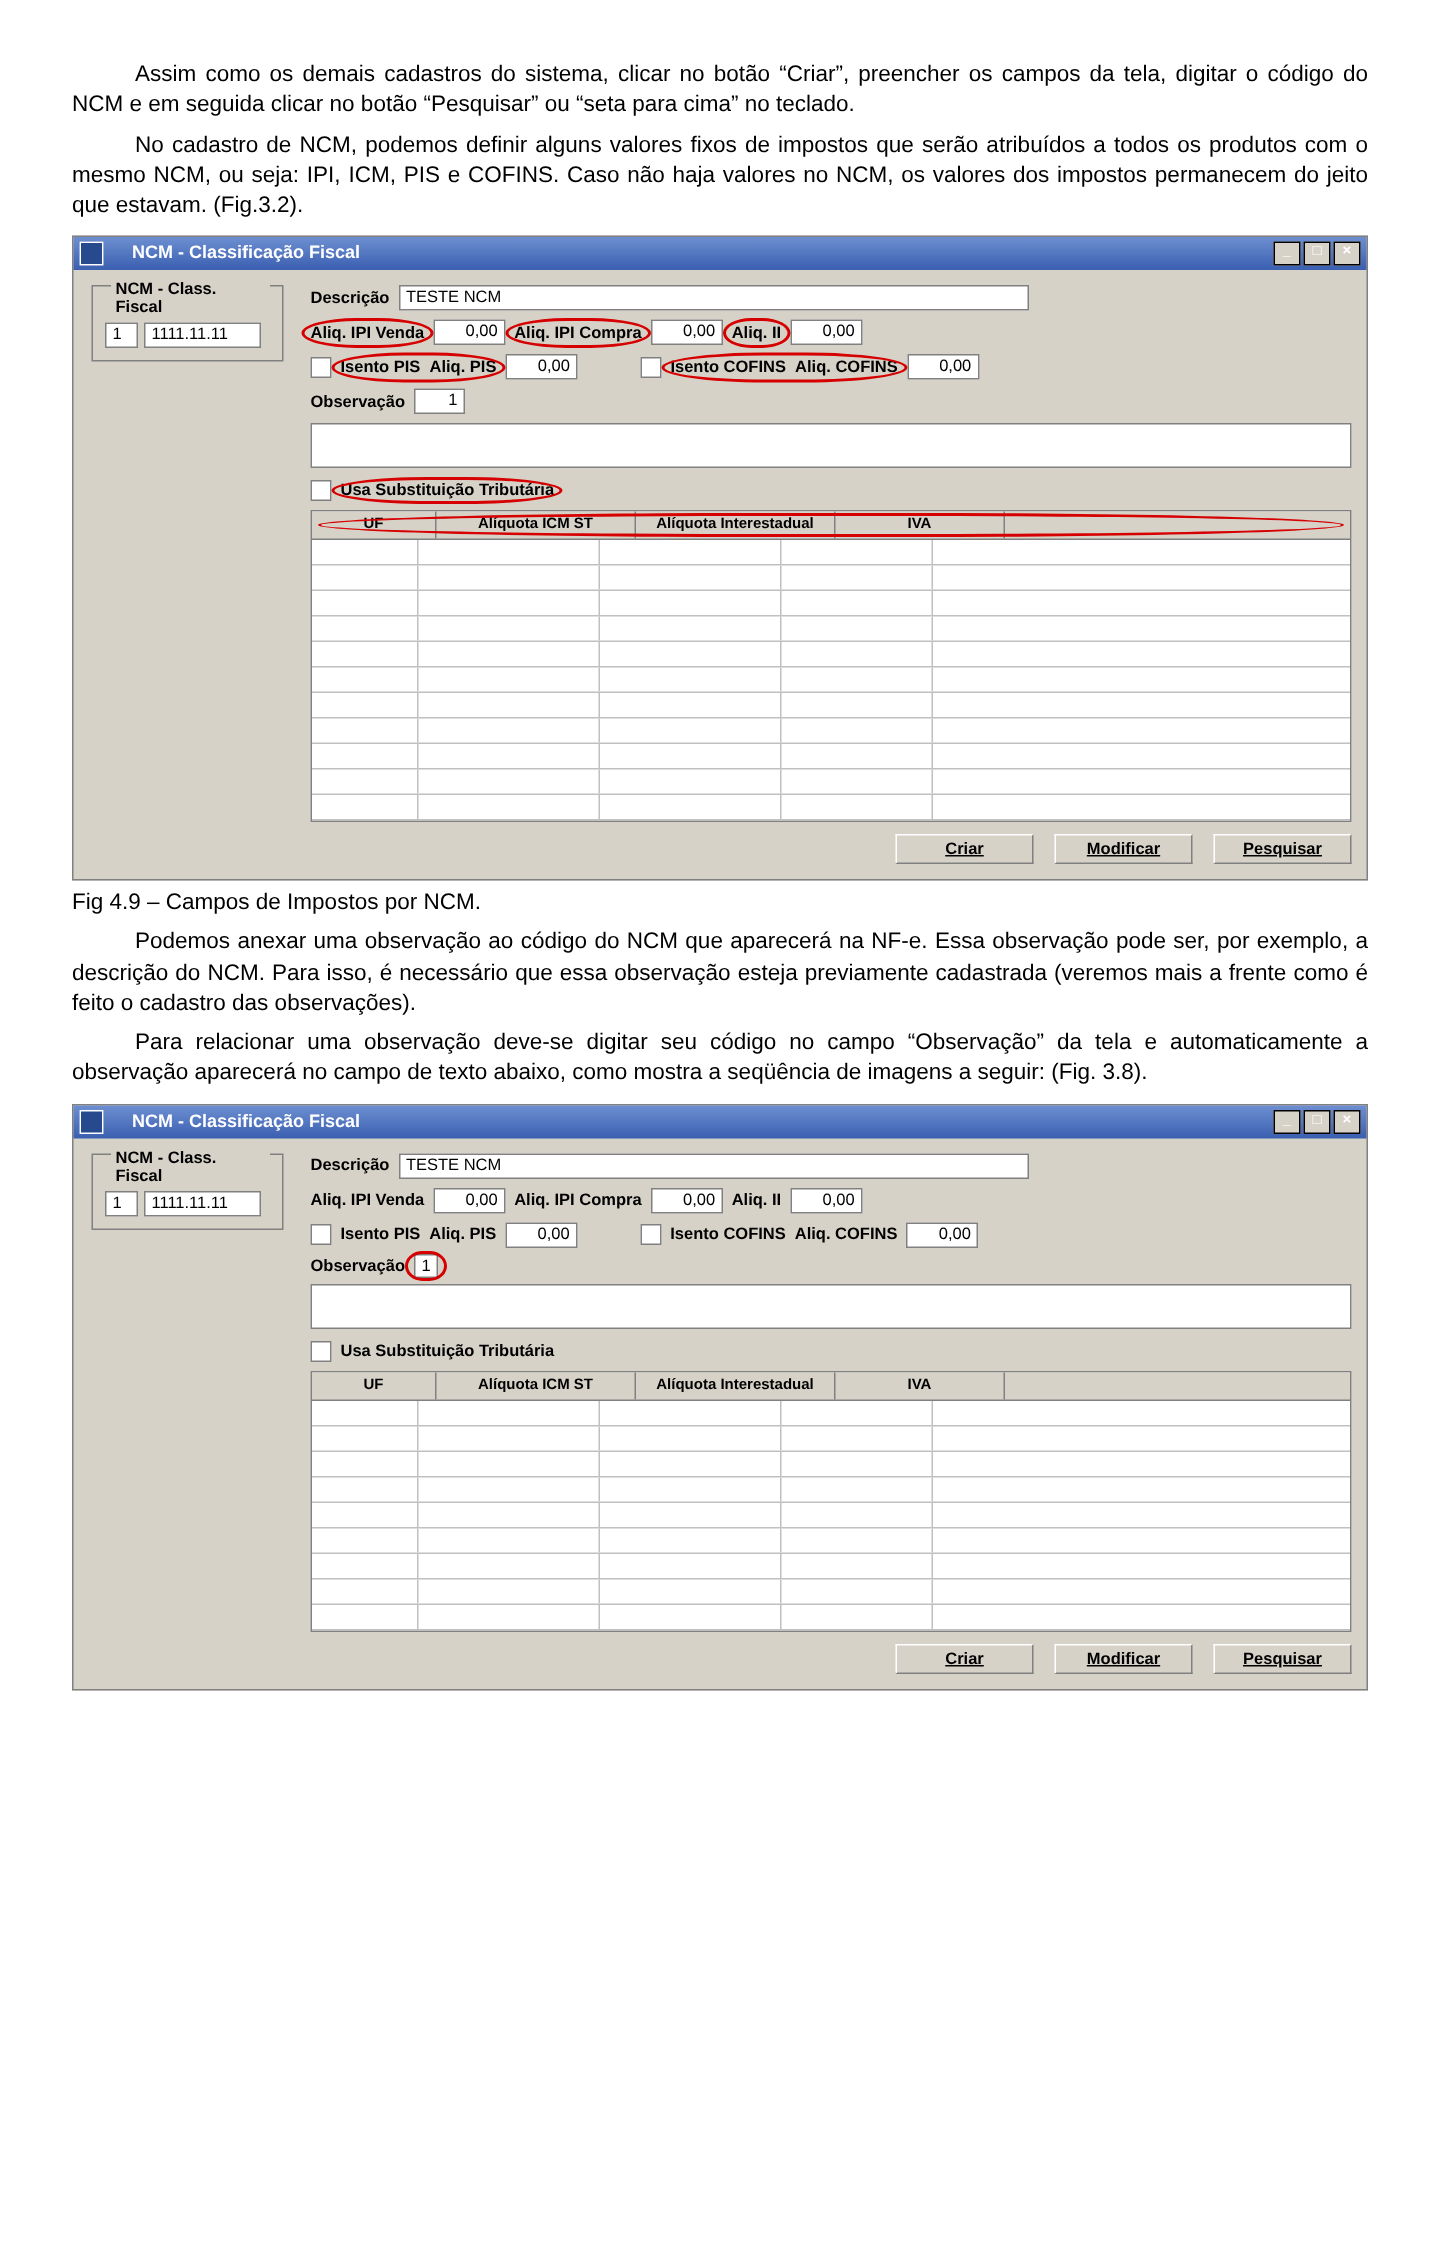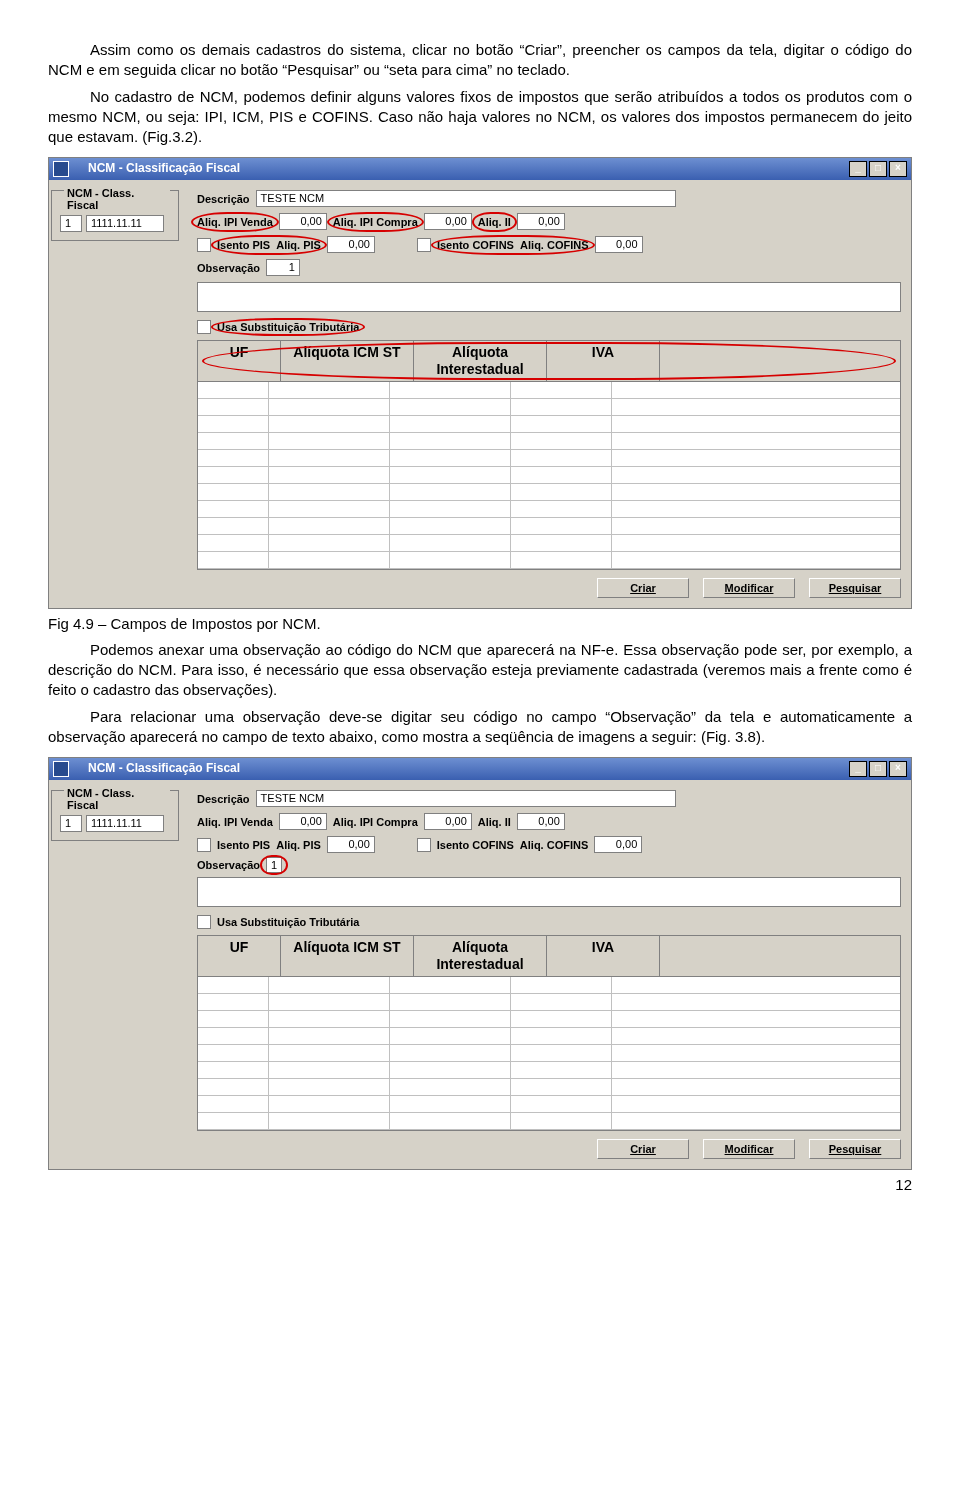--- a/index.html
+++ b/index.html
@@ -7,33 +7,33 @@
   .para{text-align:justify;margin-bottom:6px;line-height:1.35}
   .indent{text-indent:42px}
   .caption{margin:6px 0 8px 0;font-size:15px}
   .pgnum{text-align:right;font-size:15px;margin-top:4px}
   .winwrap{border:1px solid #808080;background:#d6d2c8;margin:10px 0 6px 0}
   .titlebar{background:linear-gradient(#6d8fd1,#3a5fb0);color:#fff;font-weight:bold;font-size:12px;padding:3px 4px;display:flex;align-items:center;justify-content:space-between}
   .titlebar-left{display:flex;gap:19px}
   .tb-icon{width:14px;height:14px;background:#274a8e;border:1px solid #fff}
   .tb-btns{display:flex;gap:2px}
   .tb-btn{width:16px;height:14px;background:#d6d2c8;border:1px solid #000;font-size:10px;line-height:12px;text-align:center;font-family:Arial}
-  .winbody{padding:10px 10px 10px 2px;font-family:Tahoma,Arial,sans-serif;font-size:11px;color:#000}
+  .winbody{padding:10px 10px 10px 12px;font-family:Tahoma,Arial,sans-serif;font-size:11px;color:#000}
   .wb-inner{display:flex;gap:18px}
   .leftcol{}
   .fieldset{border:1px solid #808080;padding:8px 8px;background:#d6d2c8}
   .fs-legend{font-weight:bold;font-size:11px;margin:-14px 0 4px 4px;background:#d6d2c8;display:inline-block;padding:0 3px}
   .input{background:#fff;border:1px solid #808080;height:17px;padding:1px 4px;box-sizing:border-box;font-size:11px}
   .lbl{font-weight:bold;font-size:11px;display:inline-block}
   .lblrow{display:flex;align-items:center;gap:6px;margin-bottom:6px;flex-wrap:wrap}
   .checkbox{width:12px;height:12px;border:1px solid #808080;background:#fff;display:inline-block;vertical-align:middle}
   .rightcol{flex:1}
   .table{border:1px solid #808080;background:#fff;margin-top:6px}
   .thead{display:flex;background:#d6d2c8;border-bottom:1px solid #808080}
-  .th{border-right:1px solid #808080;padding:3px 6px;font-weight:bold;font-size:14px;text-align:center;line-height:1.2}
+  .th{border-right:1px solid #808080;padding:3px 6px;font-weight:bold;font-size:10px;text-align:center;line-height:1.2}
   .th:last-child{border-right:none;flex:1}
   .trow{display:flex;border-bottom:1px solid #c0c0c0;height:16px}
   .td{border-right:1px solid #c0c0c0}
   .td:last-child{border-right:none;flex:1}
   .btnrow{display:flex;justify-content:flex-end;gap:14px;margin-top:8px}
   .btn{background:#d6d2c8;border:1px solid #808080;border-top-color:#fff;border-left-color:#fff;padding:3px 0;font-size:11px;width:90px;text-align:center;font-weight:bold;text-decoration:underline}
   .circled{position:relative;display:inline-block}
   .circled::after{content:"";position:absolute;left:-6px;top:-4px;right:-6px;bottom:-4px;border:2px solid #d60000;border-radius:50%/60%;pointer-events:none}
   .circled-wide{position:relative;display:inline-block}
   .circled-wide::after{content:"";position:absolute;left:-6px;top:-3px;right:-6px;bottom:-3px;border:2px solid #d60000;border-radius:50%/60%;pointer-events:none}
@@ -336,15 +336,14 @@
           <div class="btnrow">
             <div class="btn">Criar</div>
             <div class="btn">Modificar</div>
             <div class="btn">Pesquisar</div>
           </div>
         </div>
       </div>
     </div>
   </div>
 
-  <div class="pgnum">12</div>
 
 </div>
 
 </body></html>

